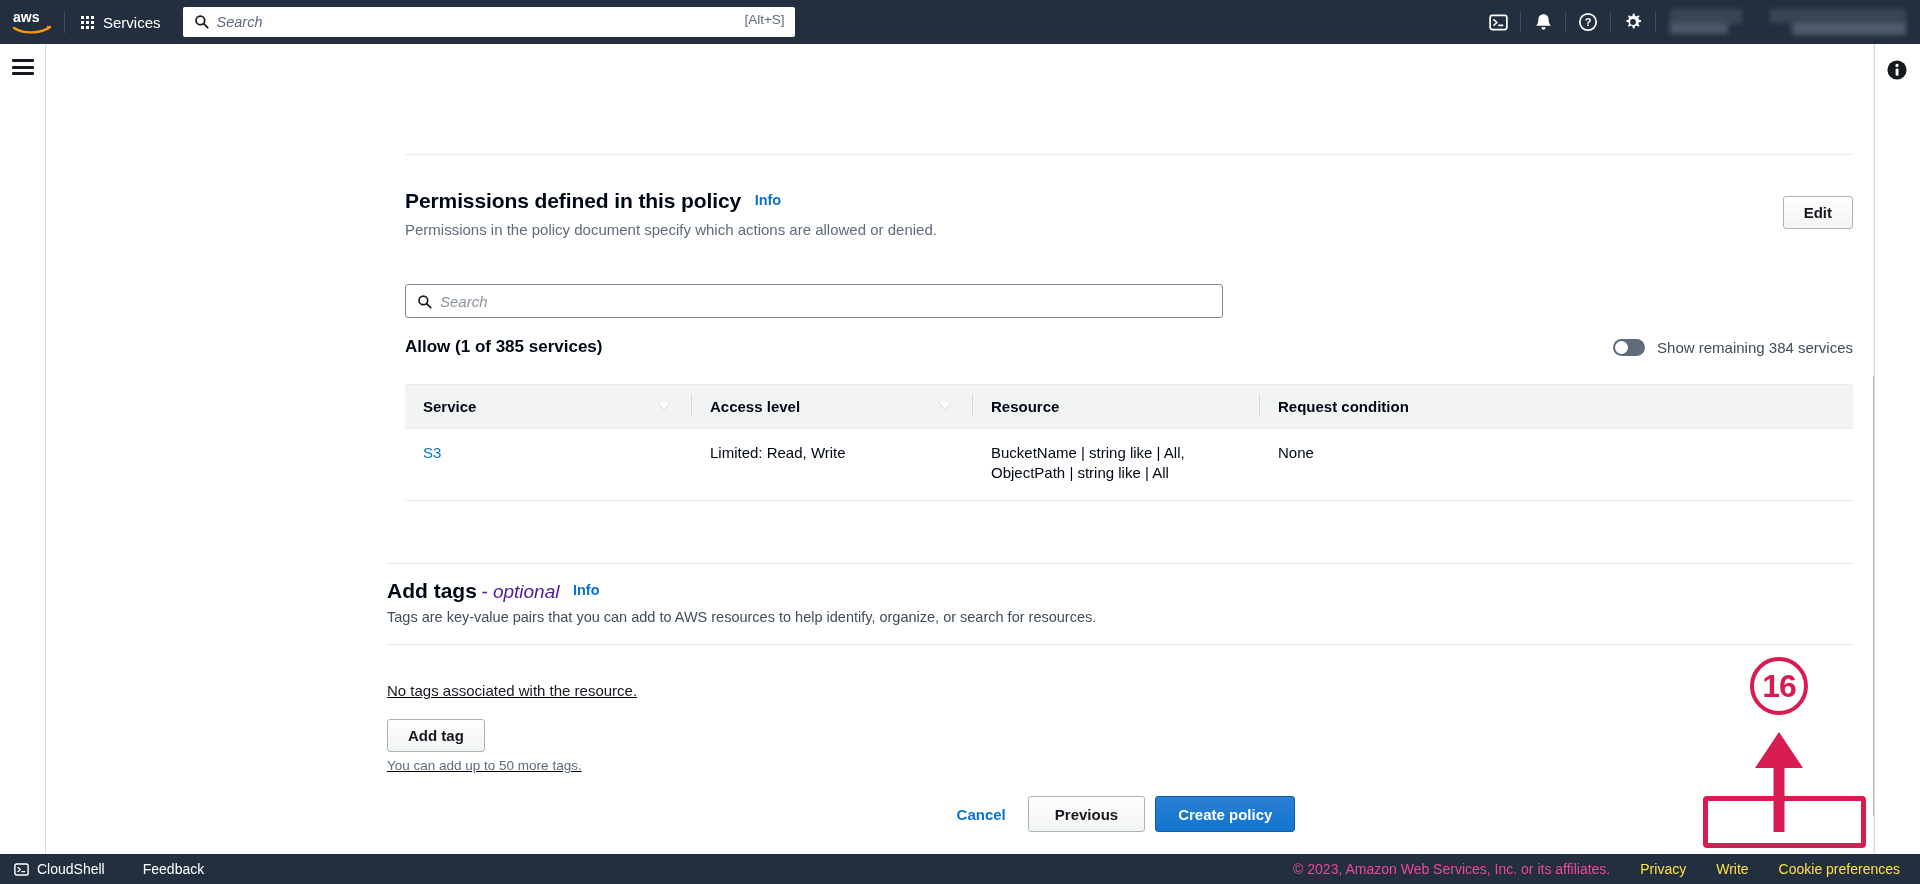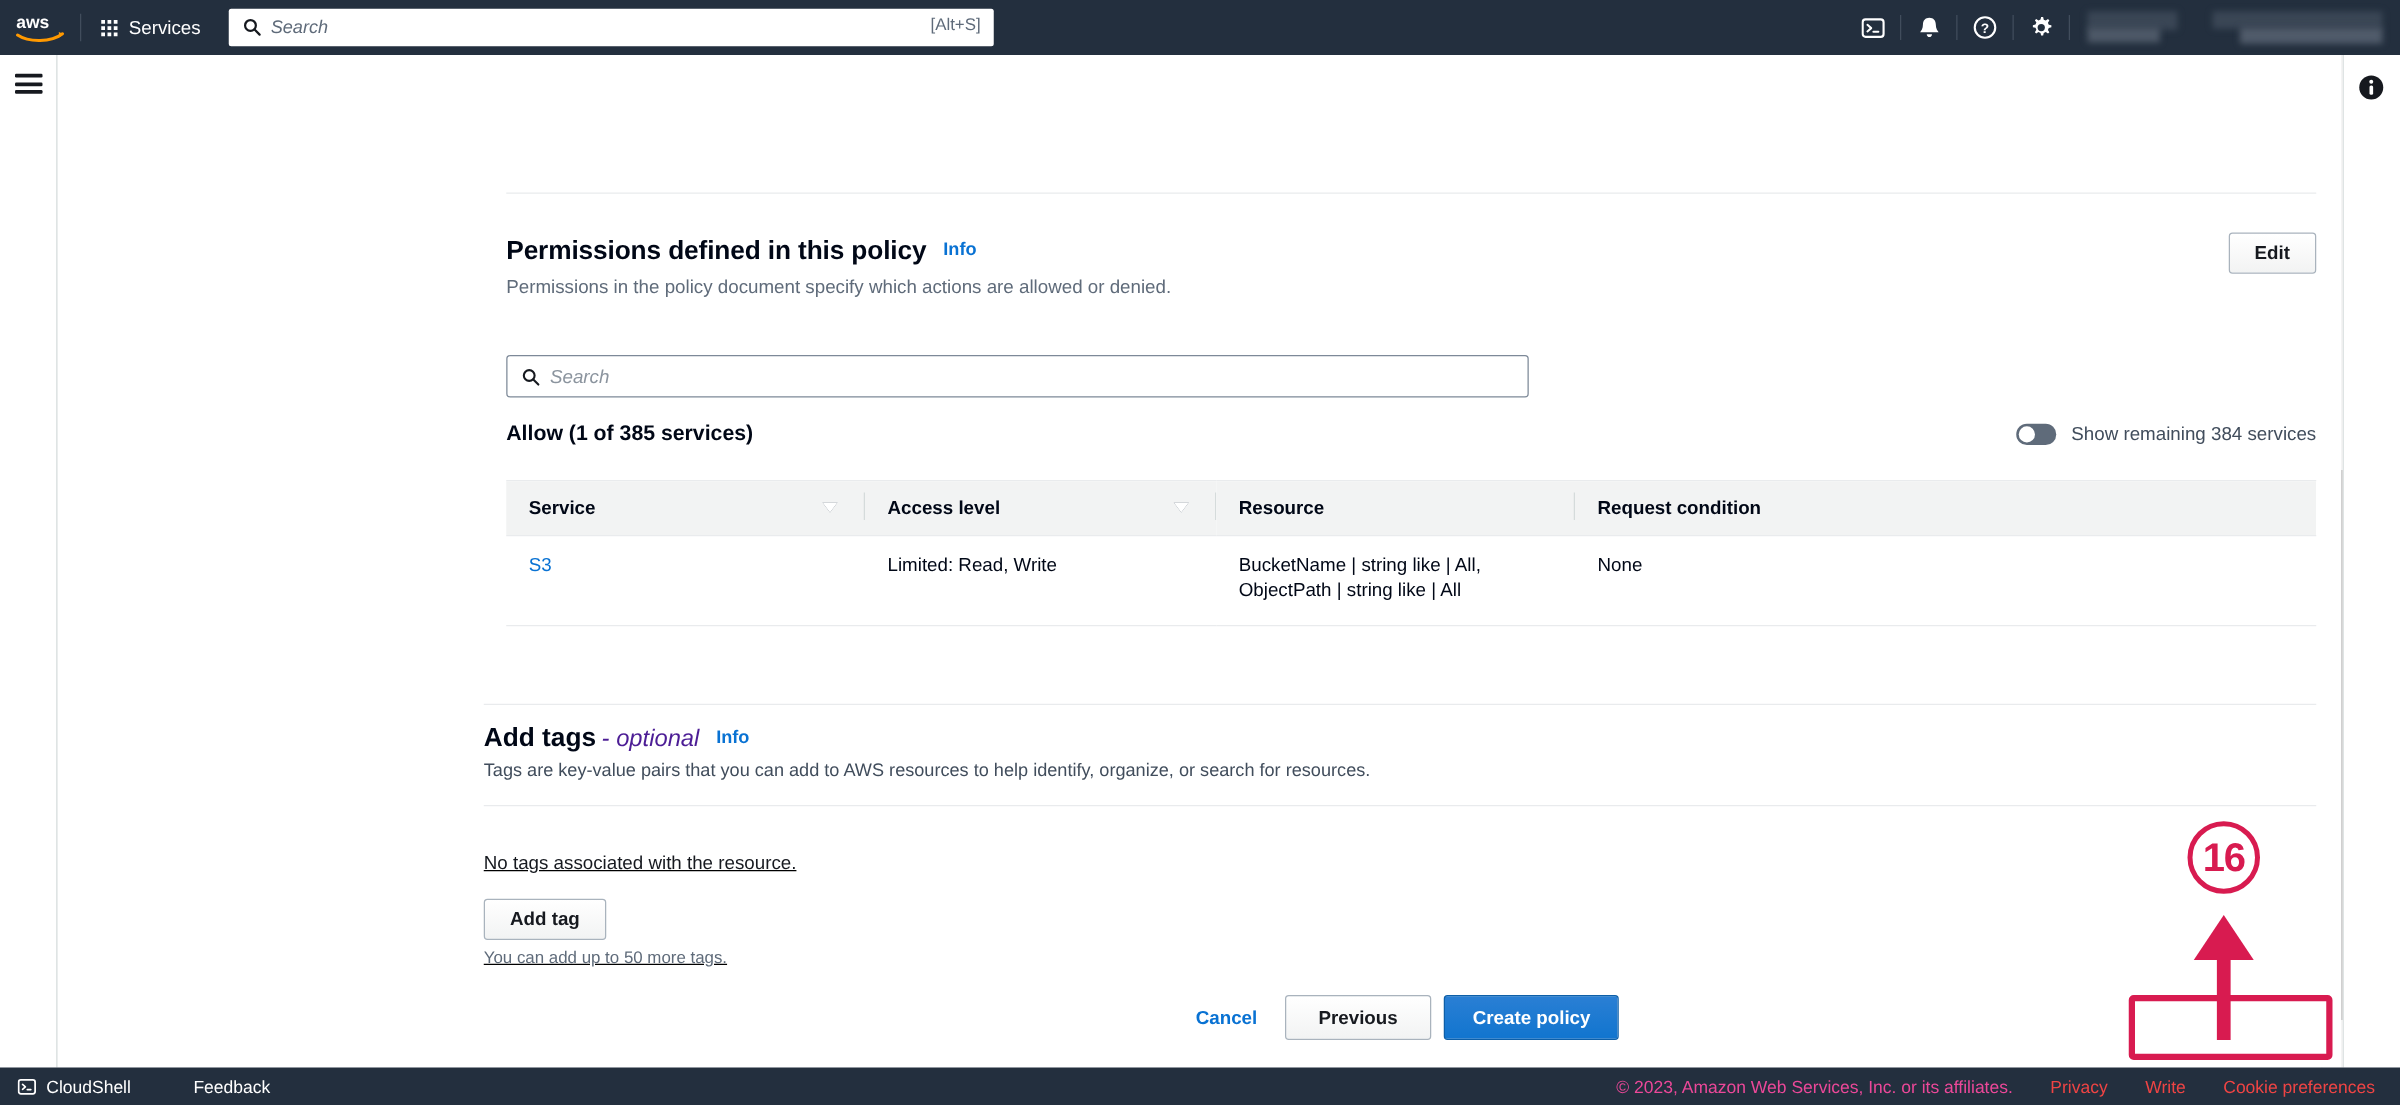--- a/index.html
+++ b/index.html
@@ -157,21 +157,21 @@
     width: 1826px; height: 810px;
     background: #ffffff;
     overflow: hidden;
   }
   .panel {
     position: absolute; left: 358px; width: 1448px;
   }
   .rule { height: 1px; background: #e9ebed; width: 100%; }
 
   
-  .sec-head-row { display: flex; align-items: flex-start; justify-content: space-between; }
+  .sec-head-row { display: flex; align-items: center; justify-content: space-between; }
   .sec-title {
     font-size: 21px; font-weight: bold; color: #000716;
     letter-spacing: -0.1px;
   }
   .info-link {
     font-size: 14.5px; color: #0972d3; font-weight: bold;
     margin-left: 9px; cursor: pointer; vertical-align: 3px;
   }
   .sec-desc {
     font-size: 15px; color: #5f6b7a; margin-top: 8px;
@@ -297,29 +297,29 @@
   }
 
   
   .footer {
     position: absolute; bottom: 0; left: 0;
     width: 1920px; height: 30px;
     background: #232f3e;
     display: flex; align-items: center;
     color: #ffffff; font-size: 14px;
   }
-  .footer .left { display: flex; align-items: flex-end; gap: 12px; padding-left: 14px; }
+  .footer .left { display: flex; align-items: flex-end; gap: 0; padding-left: 14px; }
   .footer .cshell { display: flex; align-items: center; gap: 8px; cursor: pointer; }
   .footer .fb { margin-left: 38px; cursor: pointer; }
   .footer .right {
     margin-left: auto; display: flex; align-items: center; gap: 30px;
     padding-right: 20px;
   }
   .footer .copy { color: #ec4899; }
-  .footer .right a { color: #ef4444; text-decoration: none; cursor: pointer; }
+  .footer .right a { color: #fde047; text-decoration: none; cursor: pointer; }
 </style>
 </head>
 <body>
 
 <div class="topnav">
   <div class="aws-logo">
     <svg width="42" height="26" viewBox="0 0 42 26">
       <text x="2" y="13" font-family="Liberation Sans, sans-serif" font-size="14" font-weight="bold" fill="#ffffff">aws</text>
       <path d="M3 19 C 12 25, 30 25, 39 18" stroke="#ff9900" stroke-width="2.4" fill="none" stroke-linecap="round"></path>
       <path d="M36 16.5 L40 18.2 L36.5 21 Z" fill="#ff9900"></path>

